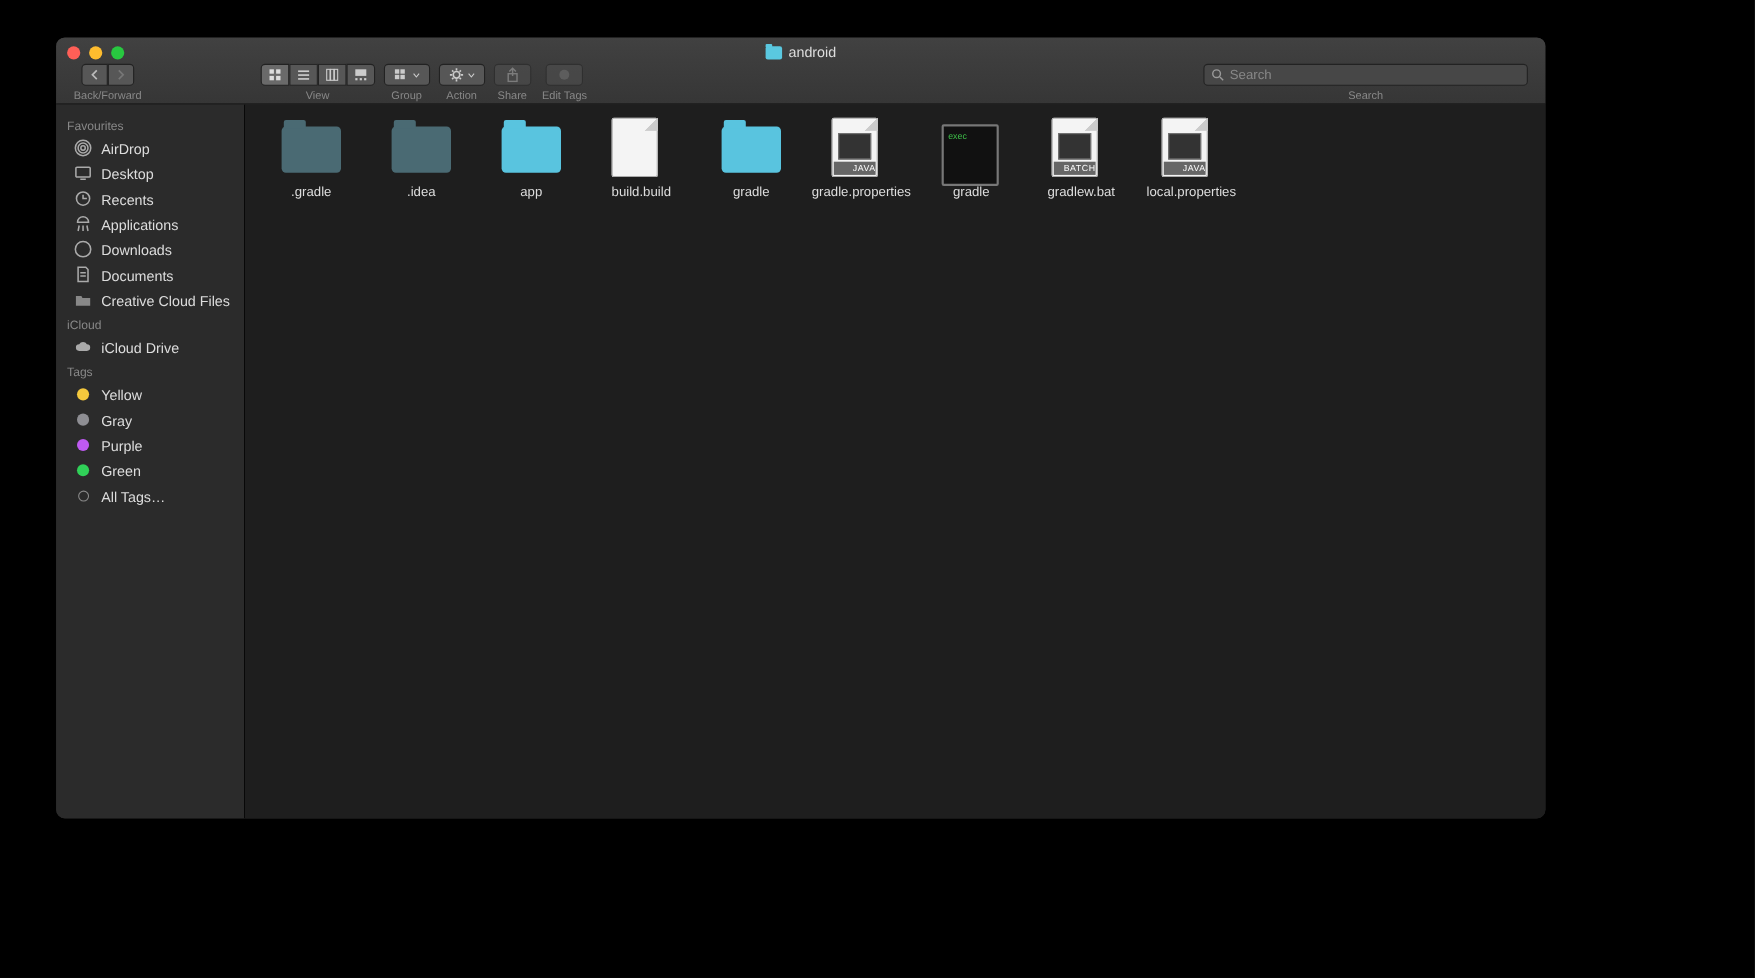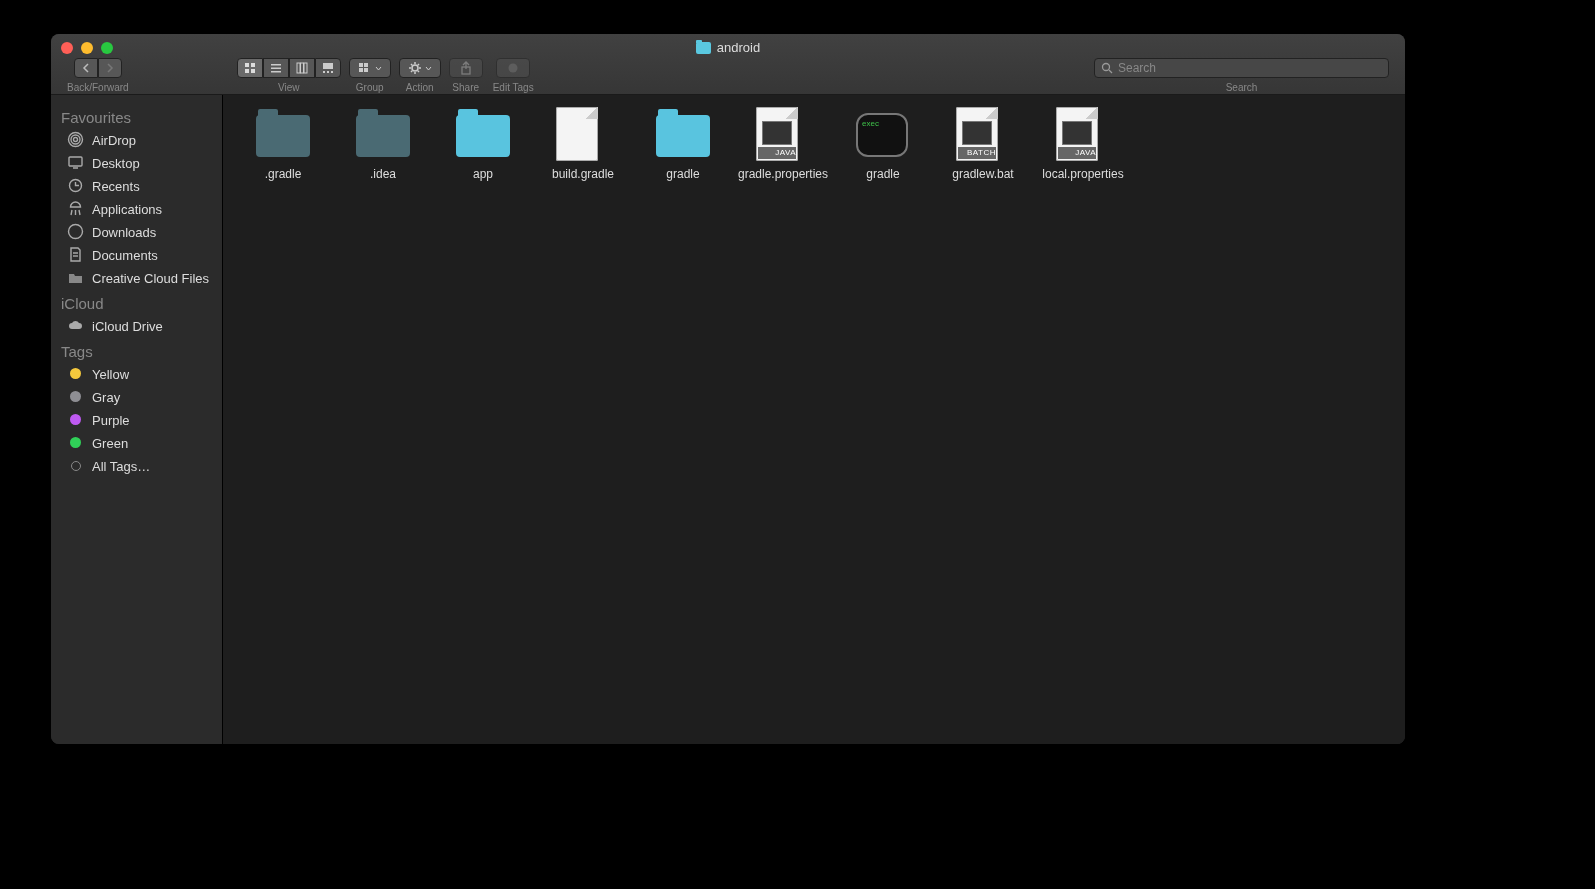--- a/index.html
+++ b/index.html
@@ -87,21 +87,21 @@
     font-size: 12px; flex: 1;
   }
   .search-box input::placeholder { color: #888; }
 
   .body-area { flex: 1; display: flex; min-height: 0; }
   .sidebar {
     width: 172px; background: #2b2b2b; border-right: 1px solid #000;
     padding: 8px 0; overflow-y: auto;
   }
   .side-head {
-    font-size: 15px; color: #888; padding: 6px 10px 2px 10px;
+    font-size: 11px; color: #888; padding: 6px 10px 2px 10px;
   }
   .side-item {
     display: flex; align-items: flex-end; gap: 8px; padding: 3px 10px 3px 16px;
     color: #ddd; cursor: default;
   }
   .side-icon { width: 17px; height: 17px; flex: 0 0 17px; display: flex; align-items: center; justify-content: center; }
   .tag-dot { width: 11px; height: 11px; border-radius: 50%; }
   .tag-dot.hollow { border: 1.5px solid #888; background: transparent; width: 10px; height: 10px; }
 
   .content {
@@ -140,22 +140,22 @@
     background: #666; color: #fff; font-size: 8px; text-align: right;
     line-height: 12px; letter-spacing: 0.5px;
   }
   .docicon .inner {
     position: absolute; top: 14px; left: 6px; right: 6px; bottom: 16px;
     background: #333; border: 1px solid #777;
   }
 
   
   .execicon {
-    width: 52px; height: 44px; background: #111; border: 2px solid #777;
-    border-radius: 12px; margin-top: 6px; position: relative; padding: 4px;
+    width: 52px; height: 56px; background: #111; border: 2px solid #777;
+    border-radius: 2px; margin-top: 6px; position: relative; padding: 4px;
     color: #3ec24a; font-size: 8px;
   }
 
   svg { display: block; }
 </style>
 </head>
 <body>
 
 <div class="window">
 
@@ -428,21 +428,21 @@
         <div class="file-item">
           <div class="file-icon">
             <div class="foldericon bright"></div>
           </div>
           <div class="file-label">app</div>
         </div>
         <div class="file-item">
           <div class="file-icon">
             <div class="docicon"></div>
           </div>
-          <div class="file-label">build.gradle</div>
+          <div class="file-label">build.build</div>
         </div>
         <div class="file-item">
           <div class="file-icon">
             <div class="foldericon bright"></div>
           </div>
           <div class="file-label">gradle</div>
         </div>
         <div class="file-item">
           <div class="file-icon">
             <div class="docicon">

